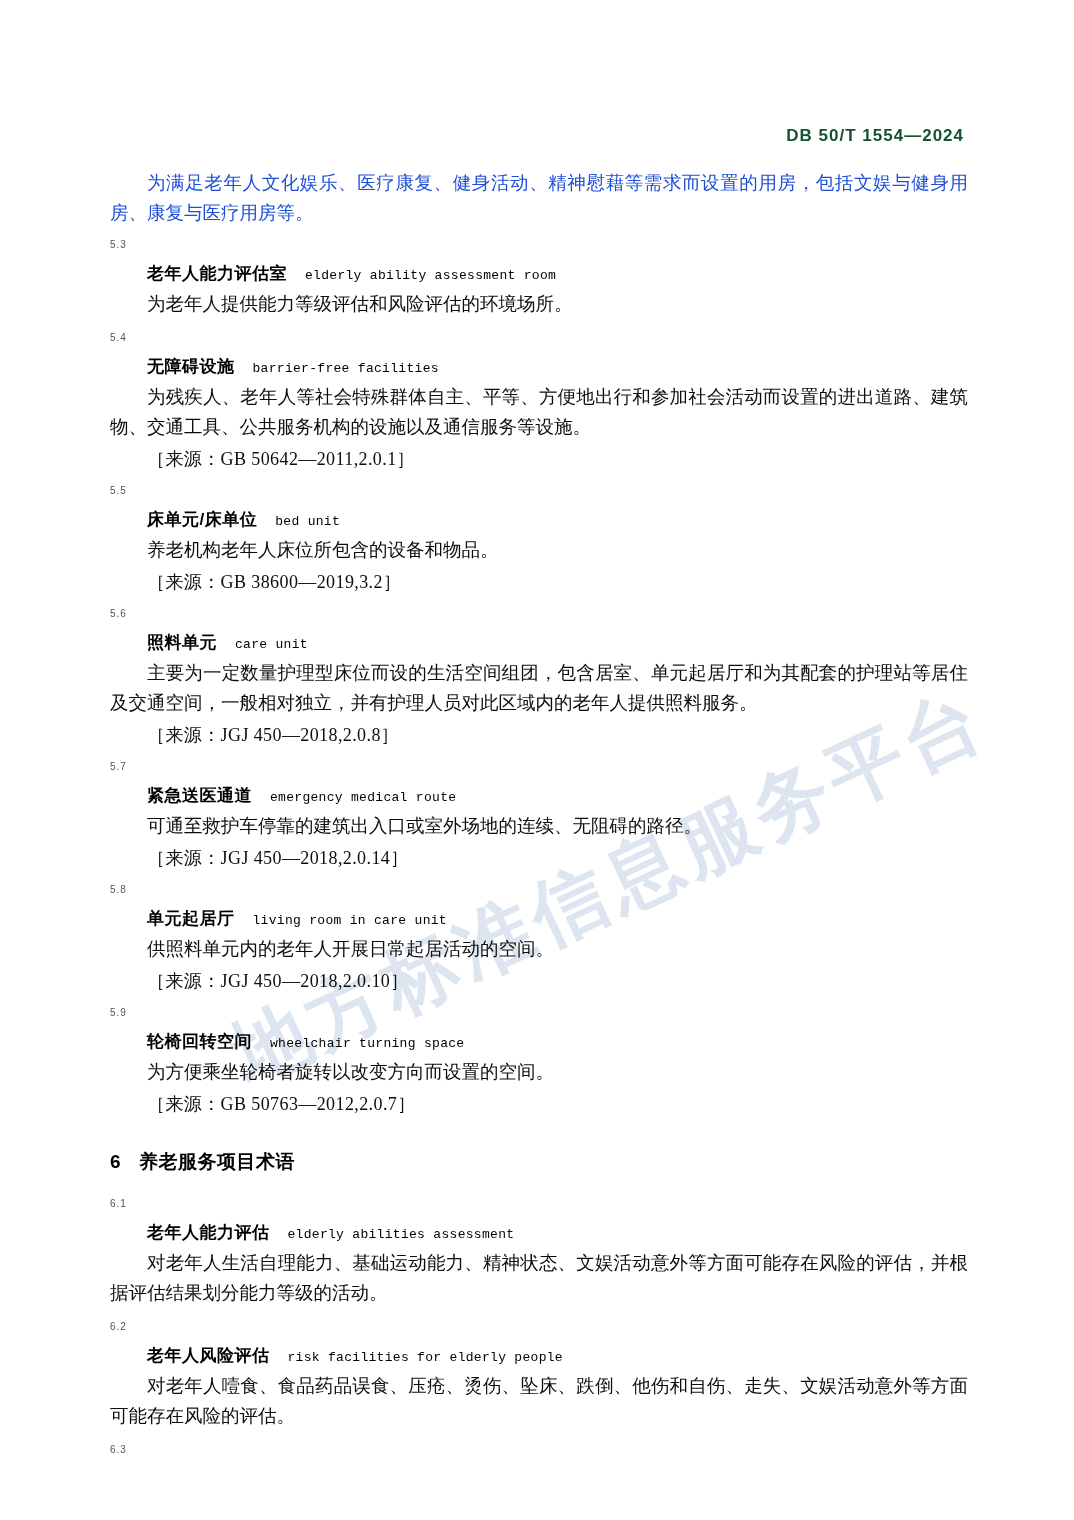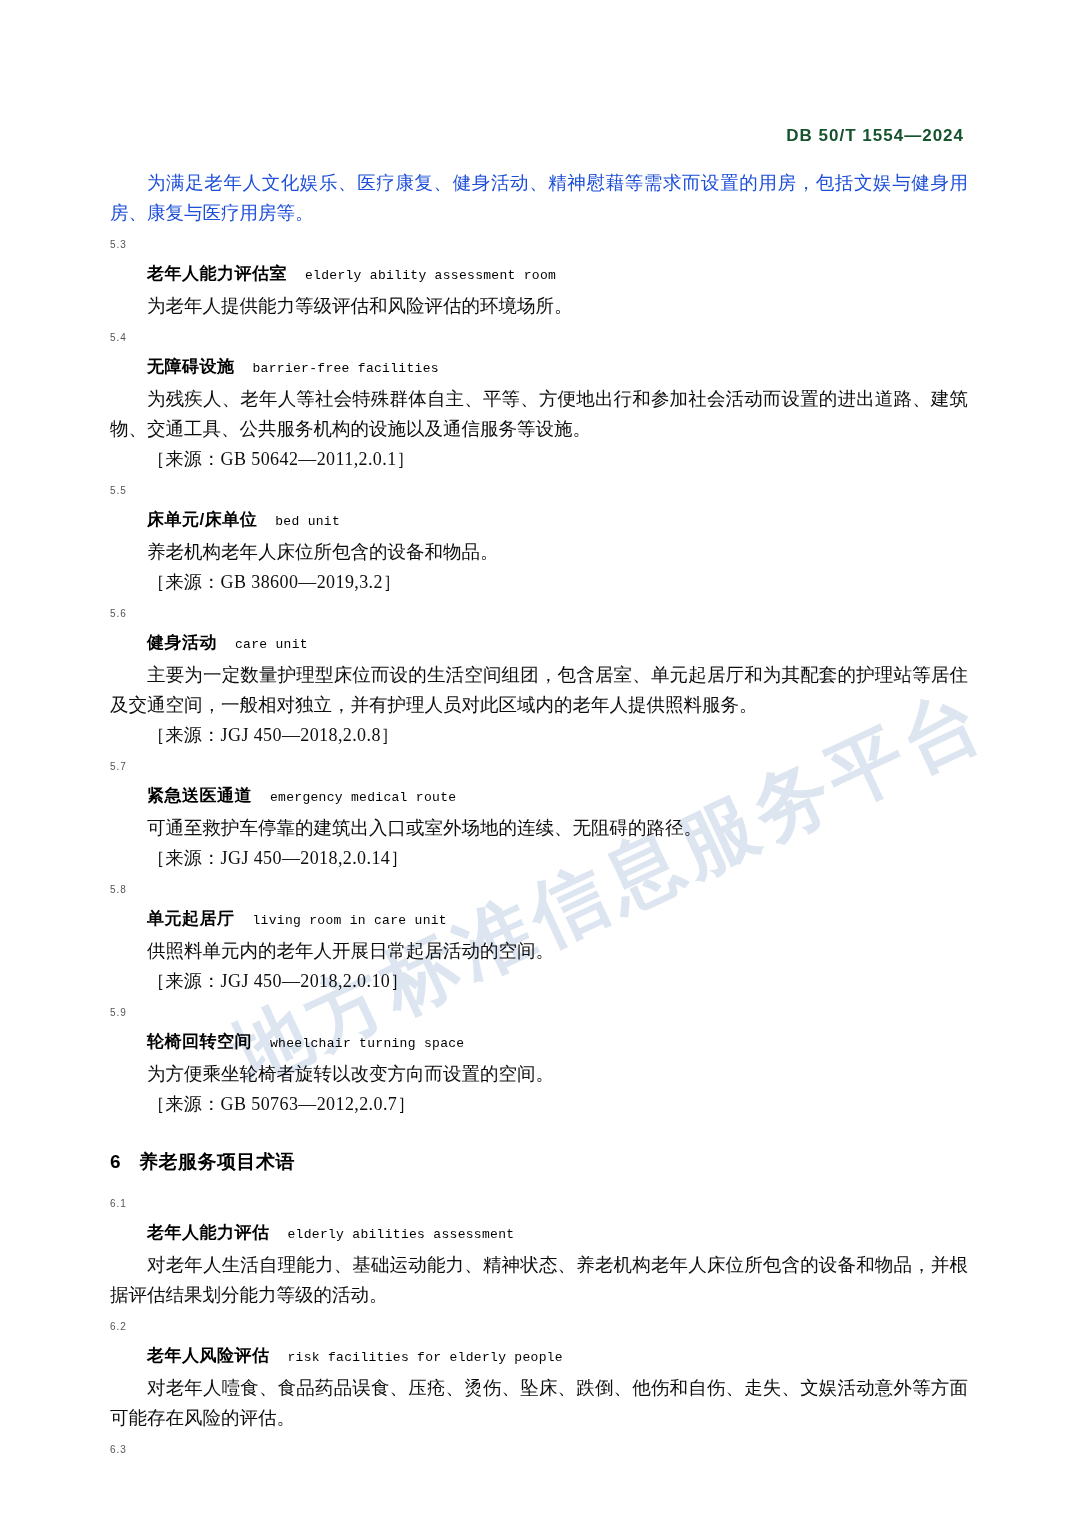--- a/index.html
+++ b/index.html
@@ -86,21 +86,21 @@
     letter-spacing: 0.5px;
   }
   .term-en {
     font-family: "Liberation Mono", monospace;
     font-size: 13px;
     color: #000;
     margin-left: 18px;
     letter-spacing: 0.3px;
   }
   .def {
-    font-family: Liberation Sans, sans-serif;
+    font-family: Liberation Mono, monospace;
     font-size: 18.5px;
     line-height: 30px;
     text-indent: 37px;
     text-align: justify;
   }
   .source {
     font-family: "Liberation Serif", serif;
     font-size: 18px;
     line-height: 30px;
     margin-left: 37px;
@@ -161,21 +161,21 @@
         <div class="term-line">
           <span class="term-cn">床单元/床单位</span><span class="term-en">bed unit</span>
         </div>
         <p class="def">养老机构老年人床位所包含的设备和物品。</p>
         <p class="source">［来源：GB 38600—2019,3.2］</p>
       </div>
 
       <div class="blk">
         <div class="clause-num">5.6</div>
         <div class="term-line">
-          <span class="term-cn">健身活动</span><span class="term-en">care unit</span>
+          <span class="term-cn">照料单元</span><span class="term-en">care unit</span>
         </div>
         <p class="def">主要为一定数量护理型床位而设的生活空间组团，包含居室、单元起居厅和为其配套的护理站等居住及交通空间，一般相对独立，并有护理人员对此区域内的老年人提供照料服务。</p>
         <p class="source">［来源：JGJ 450—2018,2.0.8］</p>
       </div>
 
       <div class="blk">
         <div class="clause-num">5.7</div>
         <div class="term-line">
           <span class="term-cn">紧急送医通道</span><span class="term-en">emergency medical route</span>
         </div>
@@ -203,21 +203,21 @@
 
       <div class="section-head">
         <span class="sec-no">6</span><span>养老服务项目术语</span>
       </div>
 
       <div class="blk">
         <div class="clause-num">6.1</div>
         <div class="term-line">
           <span class="term-cn">老年人能力评估</span><span class="term-en">elderly abilities assessment</span>
         </div>
-        <p class="def">对老年人生活自理能力、基础运动能力、精神状态、养老机构老年人床位所包含的设备和物品，并根据评估结果划分能力等级的活动。</p>
+        <p class="def">对老年人生活自理能力、基础运动能力、精神状态、文娱活动意外等方面可能存在风险的评估，并根据评估结果划分能力等级的活动。</p>
       </div>
 
       <div class="blk">
         <div class="clause-num">6.2</div>
         <div class="term-line">
           <span class="term-cn">老年人风险评估</span><span class="term-en">risk facilities for elderly people</span>
         </div>
         <p class="def">对老年人噎食、食品药品误食、压疮、烫伤、坠床、跌倒、他伤和自伤、走失、文娱活动意外等方面可能存在风险的评估。</p>
       </div>
 

